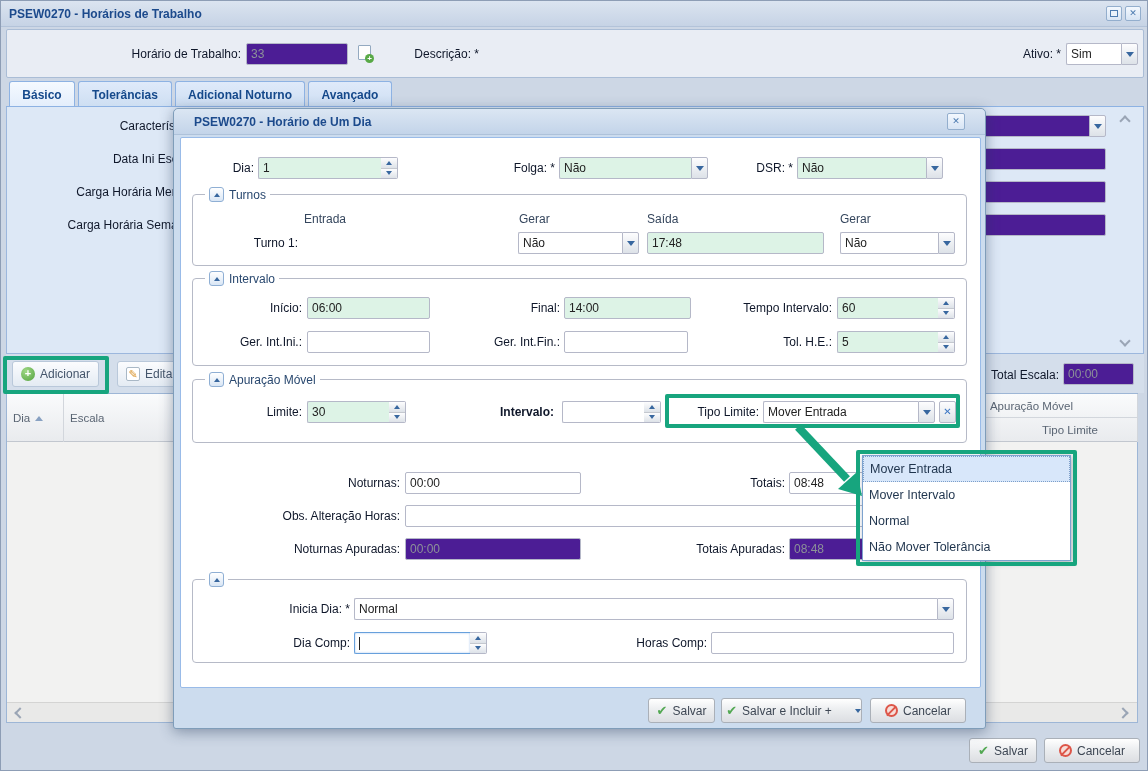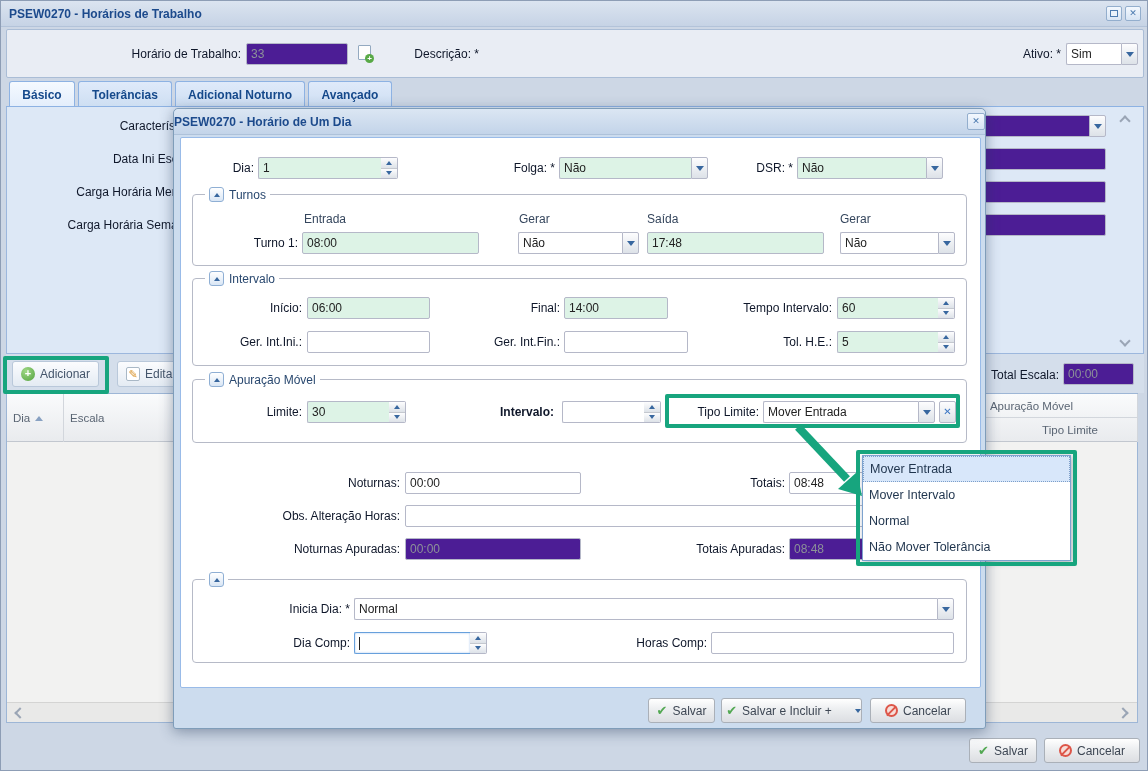--- a/index.html
+++ b/index.html
@@ -60,21 +60,21 @@
         border-radius:3px;background:linear-gradient(#fbfcfe,#e4ebf3);color:#44556b;}
   .grid{left:5px;top:392px;width:1132px;height:330px;border:1px solid #9db6d6;background:#f2f2f1;}
   .ghead{position:absolute;left:0;top:0;width:100%;height:48px;background:linear-gradient(#fafbfc,#e9ebee);border-bottom:1px solid #c2c7cf;}
   .gcell{position:absolute;color:#5a6573;font-size:11.5px;display:flex;align-items:center;border-right:1px solid #d2d6dc;padding:0 6px;}
   .sortup{width:0;height:0;border-left:4px solid transparent;border-right:4px solid transparent;border-bottom:5px solid #88a1c2;margin-left:5px;}
   .hscroll{position:absolute;left:0;bottom:0;width:100%;height:20px;background:#e9e9e8;border-top:1px solid #d4d4d3;}
   
   .modal{left:172px;top:107px;width:813px;height:621px;background:#ccdcee;border:1px solid #7f9db9;
          border-radius:5px 5px 3px 3px;box-shadow:0 3px 14px rgba(40,60,90,.45);z-index:10;}
   .modal-title{position:absolute;left:0;top:0;width:100%;height:26px;display:flex;align-items:center;
-               padding:0 0;background:linear-gradient(#dbe6f3,#c3d4e9);border-bottom:1px solid #aec2da;border-radius:5px 5px 0 0;}
+               padding:0 20px;background:linear-gradient(#dbe6f3,#c3d4e9);border-bottom:1px solid #aec2da;border-radius:5px 5px 0 0;}
   .modal-body{position:absolute;left:6px;top:28px;width:801px;height:551px;background:#fff;border:1px solid #99bbe8;border-radius:2px;}
   .fs{position:absolute;border:1px solid #b6bac7;border-radius:4px;}
   .fs-legend{position:absolute;top:-9px;left:12px;background:#fff;padding:0 4px;display:flex;align-items:center;gap:5px;
              color:#29486f;height:17px;}
   .coll-btn{width:15px;height:15px;border:1px solid #8fafd4;border-radius:3px;background:linear-gradient(#ffffff,#d9e6f5);
             display:flex;align-items:center;justify-content:center;}
   .colhdr{color:#35465d;height:15px;line-height:15px;white-space:nowrap;}
   .clearbtn{width:17px;height:22px;border:1px solid #b5b8c8;border-radius:2px;margin-left:2px;
             background:linear-gradient(#fdfdfe,#dde2e8);display:flex;align-items:center;justify-content:center;
             color:#3a76c4;font-weight:bold;font-size:10px;line-height:10px;}
@@ -238,21 +238,20 @@
             <span class="chev-u-s"></span>
           </span>
         <span>Turnos</span>
       </div>
     </div>
     <div class="abs colhdr" style="left:130px;top:103px;">Entrada</div>
     <div class="abs colhdr" style="left:345px;top:103px;">Gerar</div>
     <div class="abs colhdr" style="left:473px;top:103px;">Saída</div>
     <div class="abs colhdr" style="left:666px;top:103px;">Gerar</div>
     <div class="abs lbl" style="left:24px;top:126px;width:100px;">Turno 1:</div>
-    <div class="abs field green" style="left:128px;top:123px;width:177px;">08:00</div>
     <div class="abs wrap" style="left:344px;top:123px;width:121px;">
       <span class="field">Não</span>
       <span class="trigger">
           <span class="chev-d"></span>
         </span>
     </div>
     <div class="abs field green" style="left:473px;top:123px;width:177px;">17:48</div>
     <div class="abs wrap" style="left:666px;top:123px;width:115px;">
       <span class="field">Não</span>
       <span class="trigger">
@@ -264,21 +263,21 @@
       <div class="fs-legend">
         <span class="coll-btn">
             <span class="chev-u-s"></span>
           </span>
         <span>Intervalo</span>
       </div>
     </div>
     <div class="abs lbl" style="left:28px;top:191px;width:100px;">Início:</div>
     <div class="abs field green" style="left:133px;top:188px;width:123px;">06:00</div>
     <div class="abs lbl" style="left:286px;top:191px;width:100px;">Final:</div>
-    <div class="abs field green" style="left:390px;top:188px;width:104px;">14:00</div>
+    <div class="abs field green" style="left:390px;top:188px;width:127px;">14:00</div>
     <div class="abs lbl" style="left:528px;top:191px;width:130px;">Tempo Intervalo:</div>
     <div class="abs wrap" style="left:663px;top:188px;width:118px;">
       <span class="field green">60</span>
       <span class="spinner">
         <span class="spin-btn">
             <span class="chev-u-s"></span>
           </span>
         <span class="spin-btn">
             <span class="chev-d-s"></span>
           </span>

